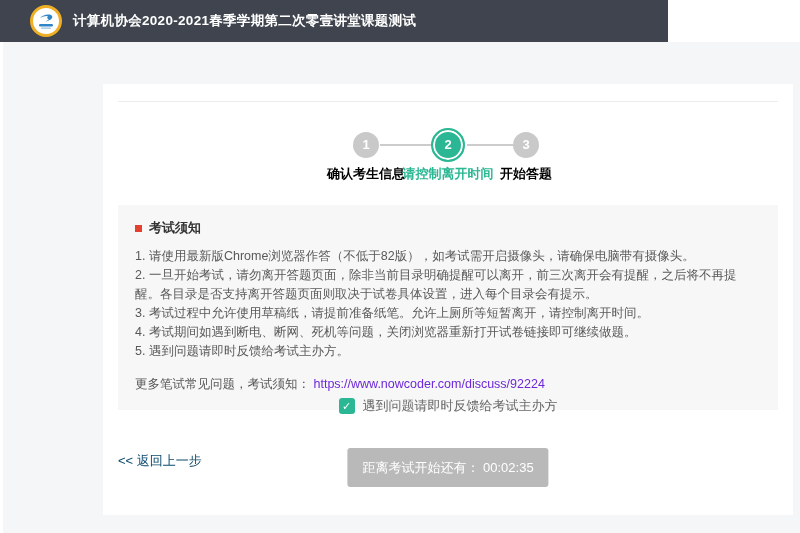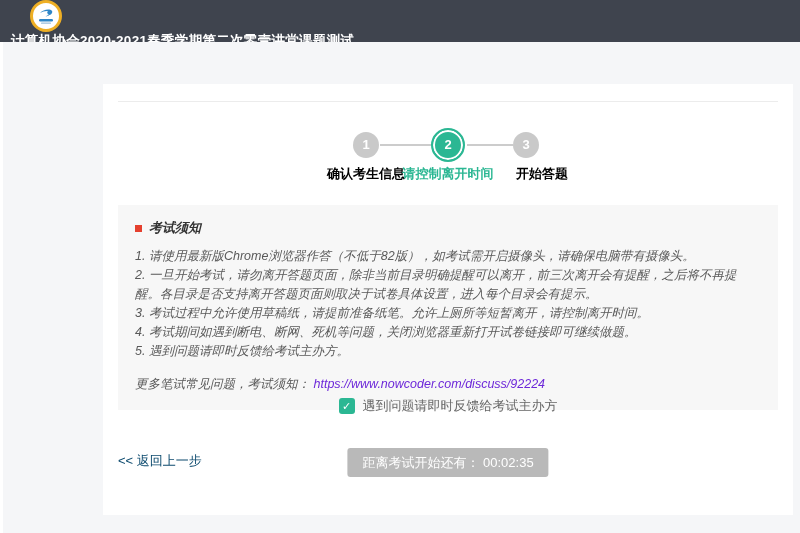--- a/index.html
+++ b/index.html
@@ -1,22 +1,22 @@
 <!DOCTYPE html>
 <html><head>
 <meta charset="utf-8">
 <style>
   * { margin:0; padding:0; box-sizing:border-box; }
   html,body { background:#ffffff; }
   body { font-family:"Liberation Sans","DejaVu Sans",sans-serif; }
   .app { position:relative; width:800px; height:533px; overflow:hidden; background:#fff; }
 
   
-  .header { position:absolute; left:0; top:0; width:800px; height:42px;
-            background:#3f444e; display:flex; align-items:flex-start;flex-direction:column; }
+  .header { position:absolute; left:0; top:0; width:668px; height:42px;
+            background:#3f444e; display:flex; align-items:center; }
   .logo { width:32px; height:32px; margin-left:30px; flex:0 0 auto; }
   .header-title { color:#ffffff; font-size:13.5px; font-weight:bold; margin-left:11px;
                   letter-spacing:.3px; white-space:nowrap; }
 
   
   .page-bg { position:absolute; left:3px; right:0; top:42px; bottom:0; background:#f5f6f8; }
   .card { position:absolute; left:100px; top:42px; width:690px; height:431px; background:#ffffff; }
   .card-divider { position:absolute; left:15px; right:15px; top:17px; height:1px; background:#ececec; }
 
   
@@ -26,45 +26,45 @@
   .step-circle.gray { width:26px; height:26px; background:#c9c9c9; line-height:26px; top:48px; }
   .step-circle.active { width:34px; height:34px; top:44px; background:#2bb793;
                         border:2px solid #2bb793; box-shadow:inset 0 0 0 2px #ffffff;
                         line-height:30px; }
   .c1 { left:250px; } .c2 { left:328px; } .c3 { left:410px; }
   .connector { position:absolute; height:2px; background:#cccccc; top:60px; }
   .conn1 { left:277px; width:51px; }
   .conn2 { left:364px; width:46px; }
   .step-label { position:absolute; top:81px; transform:translateX(-50%); white-space:nowrap;
                 font-size:13px; font-weight:bold; color:#000000; }
-  .l1 { left:263px; } .l2 { left:345px; color:#2bb793; } .l3 { left:439px; }
+  .l1 { left:263px; } .l2 { left:345px; color:#2bb793; } .l3 { left:423px; }
 
   
   .notice { position:absolute; left:15px; top:121px; width:660px; background:#f7f7f7;
-            padding:14px 17px 16px 17px;font-style:italic; }
+            padding:14px 17px 16px 17px; }
   .notice-title { display:flex; align-items:center; margin-bottom:10px; }
   .bullet { width:7px; height:7px; background:#e5402e; margin-right:7px; flex:0 0 auto; }
   .notice-title-text { font-size:13px; font-weight:bold; color:#333333; }
   .notice-item { font-size:12.5px; color:#595959; line-height:19px; }
   .notice-more { font-size:12.5px; color:#595959; line-height:19px; margin-top:14px; }
   .notice-more a { color:#6d28d9; text-decoration:none; }
 
   
   .agree-row { position:absolute; left:0; top:313px; width:100%;
                display:flex; justify-content:center; align-items:center; }
   .checkbox { width:16px; height:16px; background:#2bb793; border-radius:3px; color:#fff;
               font-size:11px; line-height:16px; text-align:center; margin-right:8px;
               cursor:pointer; flex:0 0 auto; }
   .agree-label { font-size:13px; color:#666666; }
 
   
   .back-link { position:absolute; left:15px; top:368px; font-size:13px; color:#0c4a6e;
                text-decoration:none; cursor:pointer; }
   .timer-btn { position:absolute; left:50%; transform:translateX(-50%); top:364px;
-               height:29px; padding:0 15px; background:#b9b9b9; border:none; border-radius:3px;
+               height:39px; padding:0 15px; background:#b9b9b9; border:none; border-radius:3px;
                color:#ffffff; font-size:13px; font-family:inherit; white-space:nowrap; }
 </style>
 </head>
 <body>
 
 <div class="app">
 
   <header class="header">
     <span class="logo">
       <svg viewBox="0 0 32 32" width="32" height="32">

